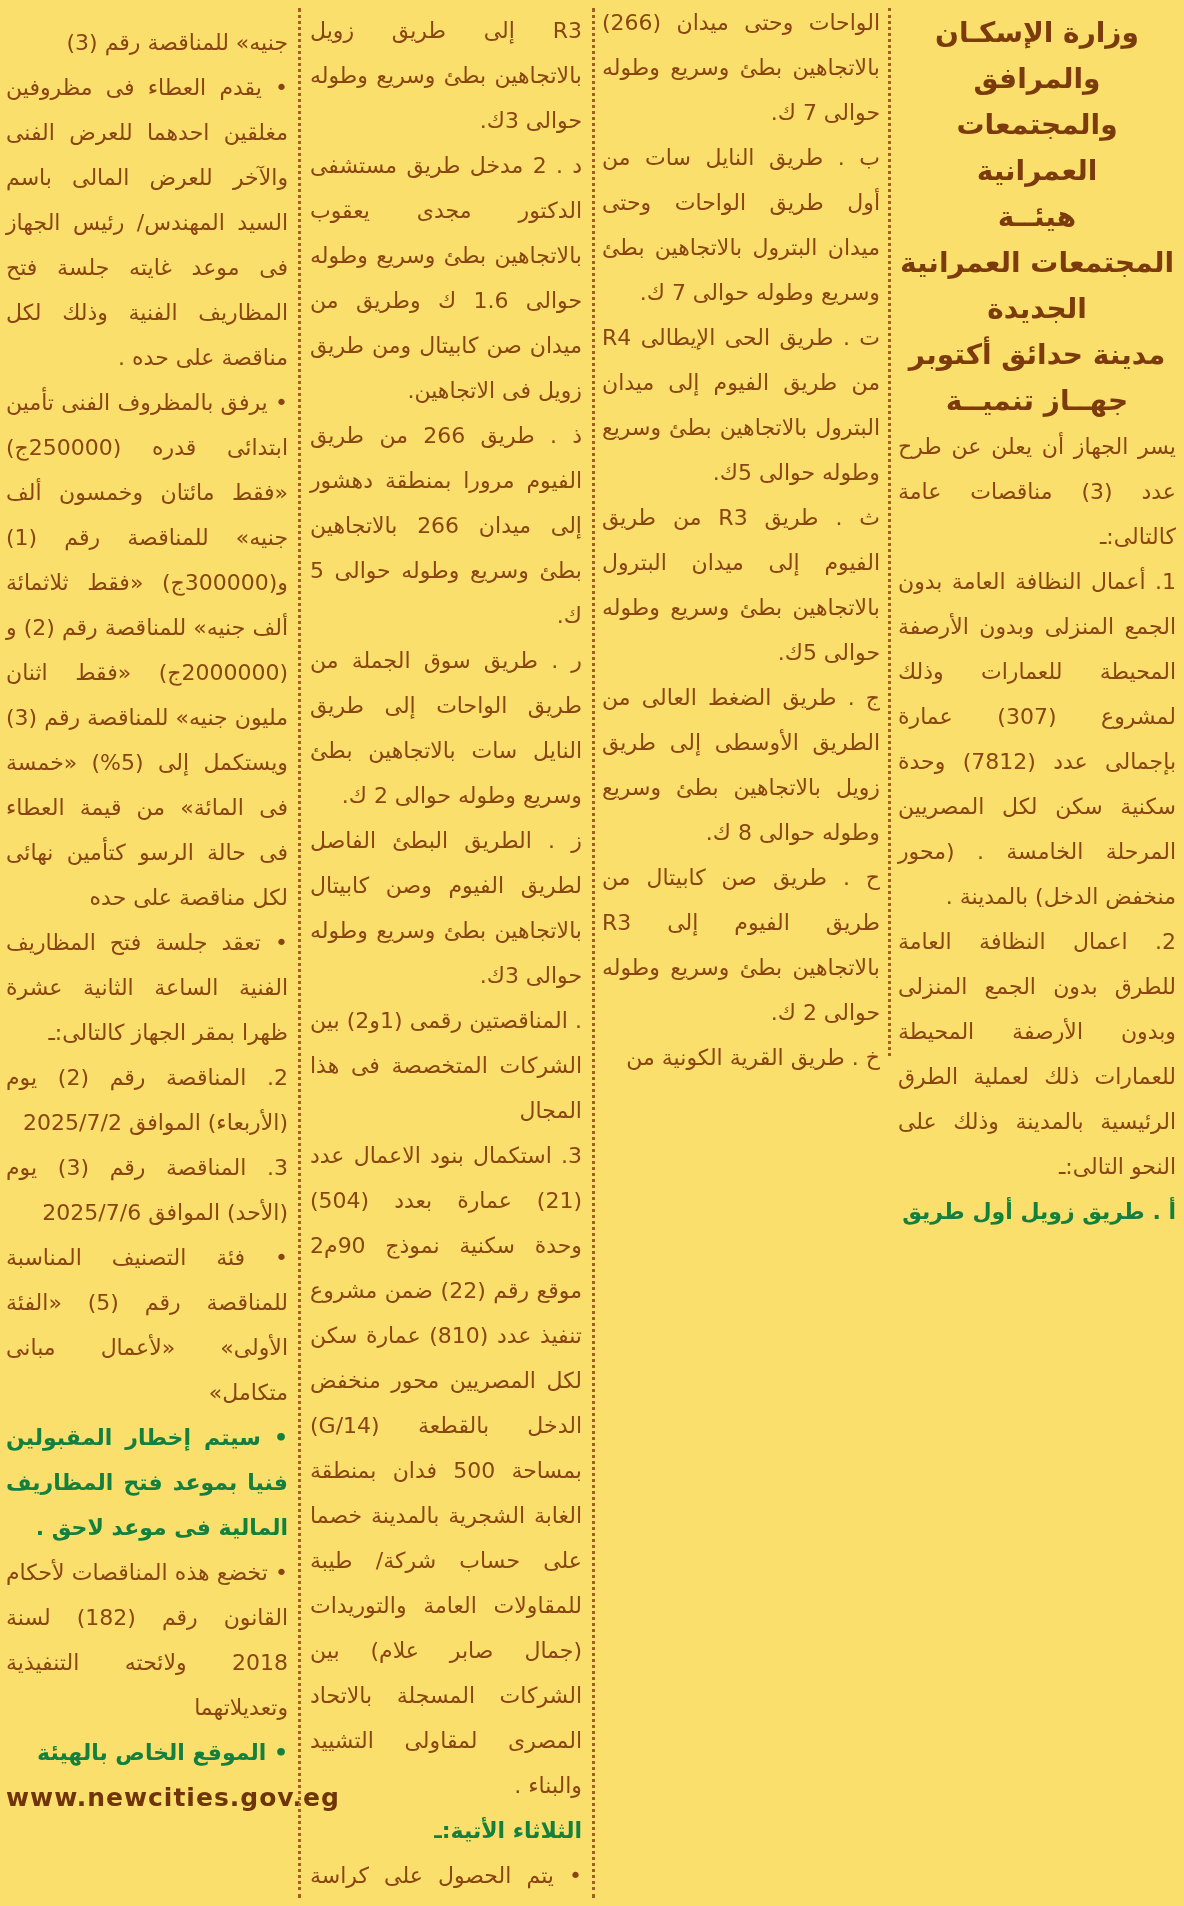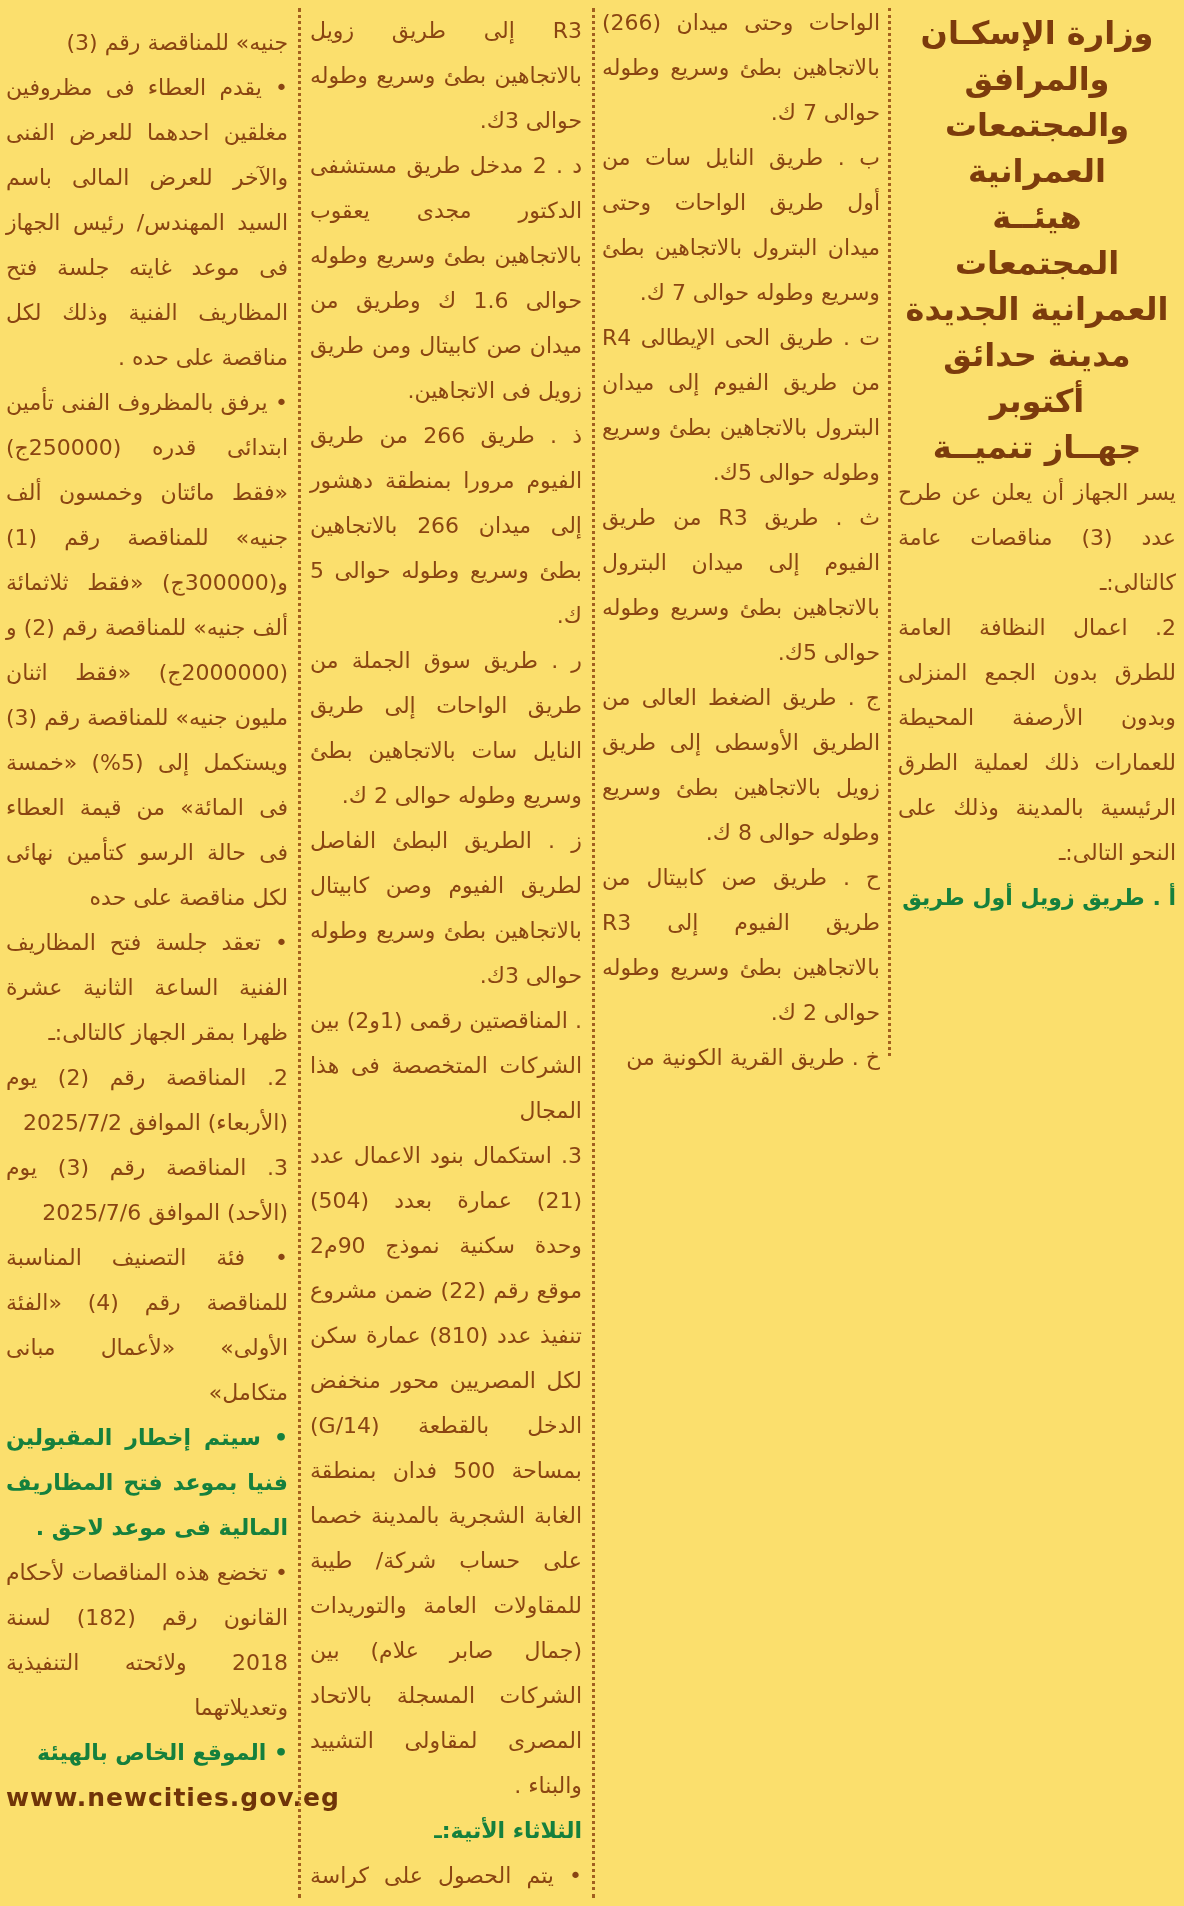--- a/index.html
+++ b/index.html
@@ -18,21 +18,21 @@
   .col-4{left:6px;width:282px;padding-top:20px;}
   .para{
     margin:0;
     font-size:22px;
     line-height:45px;
     text-align:justify;
     color:#8a4512;
   }
   .para.header{
     font-weight:bold;
-    font-size:32px;
+    font-size:28px;
     line-height:46px;
     text-align:center;
     color:#7c3b0c;
   }
   .para.bold{
     font-weight:bold;
     color:#15803d;
   }
   .para.url{
     direction:ltr;
@@ -57,20 +57,21 @@
 
 <div class="page">
   <div class="column col-1">
       <p class="para header">وزارة الإسكـان</p>
       <p class="para header">والمرافق والمجتمعات العمرانية</p>
       <p class="para header">هيئــة</p>
       <p class="para header">المجتمعات العمرانية الجديدة</p>
       <p class="para header">مدينة حدائق أكتوبر</p>
       <p class="para header">جهــاز تنميــة</p>
       <p class="para normal">يسر الجهاز أن يعلن عن طرح عدد (3) مناقصات عامة كالتالى:ـ</p>
+      <p class="para normal">1. أعمال النظافة العامة بدون الجمع المنزلى وبدون الأرصفة المحيطة للعمارات وذلك لمشروع (307) عمارة بإجمالى عدد (7812) وحدة سكنية سكن لكل المصريين المرحلة الخامسة . (محور منخفض الدخل) بالمدينة .</p>
       <p class="para normal">2. اعمال النظافة العامة للطرق بدون الجمع المنزلى وبدون الأرصفة المحيطة للعمارات ذلك لعملية الطرق الرئيسية بالمدينة وذلك على النحو التالى:ـ</p>
       <p class="para bold">أ . طريق زويل أول طريق</p>
     </div>
   <div class="column col-2">
       <p class="para normal">الواحات وحتى ميدان (266) بالاتجاهين بطئ وسريع وطوله حوالى 7 ك.</p>
       <p class="para normal">ب . طريق النايل سات من أول طريق الواحات وحتى ميدان البترول بالاتجاهين بطئ وسريع وطوله حوالى 7 ك.</p>
       <p class="para normal">ت . طريق الحى الإيطالى R4 من طريق الفيوم إلى ميدان البترول بالاتجاهين بطئ وسريع وطوله حوالى 5ك.</p>
       <p class="para normal">ث . طريق R3 من طريق الفيوم إلى ميدان البترول بالاتجاهين بطئ وسريع وطوله حوالى 5ك.</p>
       <p class="para normal">ج . طريق الضغط العالى من الطريق الأوسطى إلى طريق زويل بالاتجاهين بطئ وسريع وطوله حوالى 8 ك.</p>
       <p class="para normal">ح . طريق صن كابيتال من طريق الفيوم إلى R3 بالاتجاهين بطئ وسريع وطوله حوالى 2 ك.</p>
@@ -87,21 +88,21 @@
       <p class="para bold">الثلاثاء الأتية:ـ</p>
       <p class="para normal">• يتم الحصول على كراسة الشروط والمواصفات الفنية من مقر الجهاز نظير سداد مبلغ (499 ج) «فقط اربعمائة وتسعة وتسعون جنيها للمناقصات ارقام (1و2) لكل مناقصة على حده و(3000ج)» «فقط ثلاثة الاف</p>
     </div>
   <div class="column col-4">
       <p class="para normal">جنيه» للمناقصة رقم (3)</p>
       <p class="para normal">• يقدم العطاء فى مظروفين مغلقين احدهما للعرض الفنى والآخر للعرض المالى باسم السيد المهندس/ رئيس الجهاز فى موعد غايته جلسة فتح المظاريف الفنية وذلك لكل مناقصة على حده .</p>
       <p class="para normal">• يرفق بالمظروف الفنى تأمين ابتدائى قدره (250000ج) «فقط مائتان وخمسون ألف جنيه» للمناقصة رقم (1) و(300000ج) «فقط ثلاثمائة ألف جنيه» للمناقصة رقم (2) و (2000000ج) «فقط اثنان مليون جنيه» للمناقصة رقم (3) ويستكمل إلى (5%) «خمسة فى المائة» من قيمة العطاء فى حالة الرسو كتأمين نهائى لكل مناقصة على حده</p>
       <p class="para normal">• تعقد جلسة فتح المظاريف الفنية الساعة الثانية عشرة ظهرا بمقر الجهاز كالتالى:ـ</p>
       <p class="para normal">2. المناقصة رقم (2) يوم (الأربعاء) الموافق 2025/7/2</p>
       <p class="para normal">3. المناقصة رقم (3) يوم (الأحد) الموافق 2025/7/6</p>
-      <p class="para normal">• فئة التصنيف المناسبة للمناقصة رقم (4) «الفئة الأولى» «لأعمال مبانى متكامل»</p>
+      <p class="para normal">• فئة التصنيف المناسبة للمناقصة رقم (5) «الفئة الأولى» «لأعمال مبانى متكامل»</p>
       <p class="para bold">• سيتم إخطار المقبولين فنيا بموعد فتح المظاريف المالية فى موعد لاحق .</p>
       <p class="para normal">• تخضع هذه المناقصات لأحكام القانون رقم (182) لسنة 2018 ولائحته التنفيذية وتعديلاتهما</p>
       <p class="para bold">• الموقع الخاص بالهيئة</p>
       <p class="para url">www.newcities.gov.eg</p>
     </div>
   <div class="divider divider-1"></div>
   <div class="divider divider-2"></div>
   <div class="divider divider-3"></div>
 </div>
 

